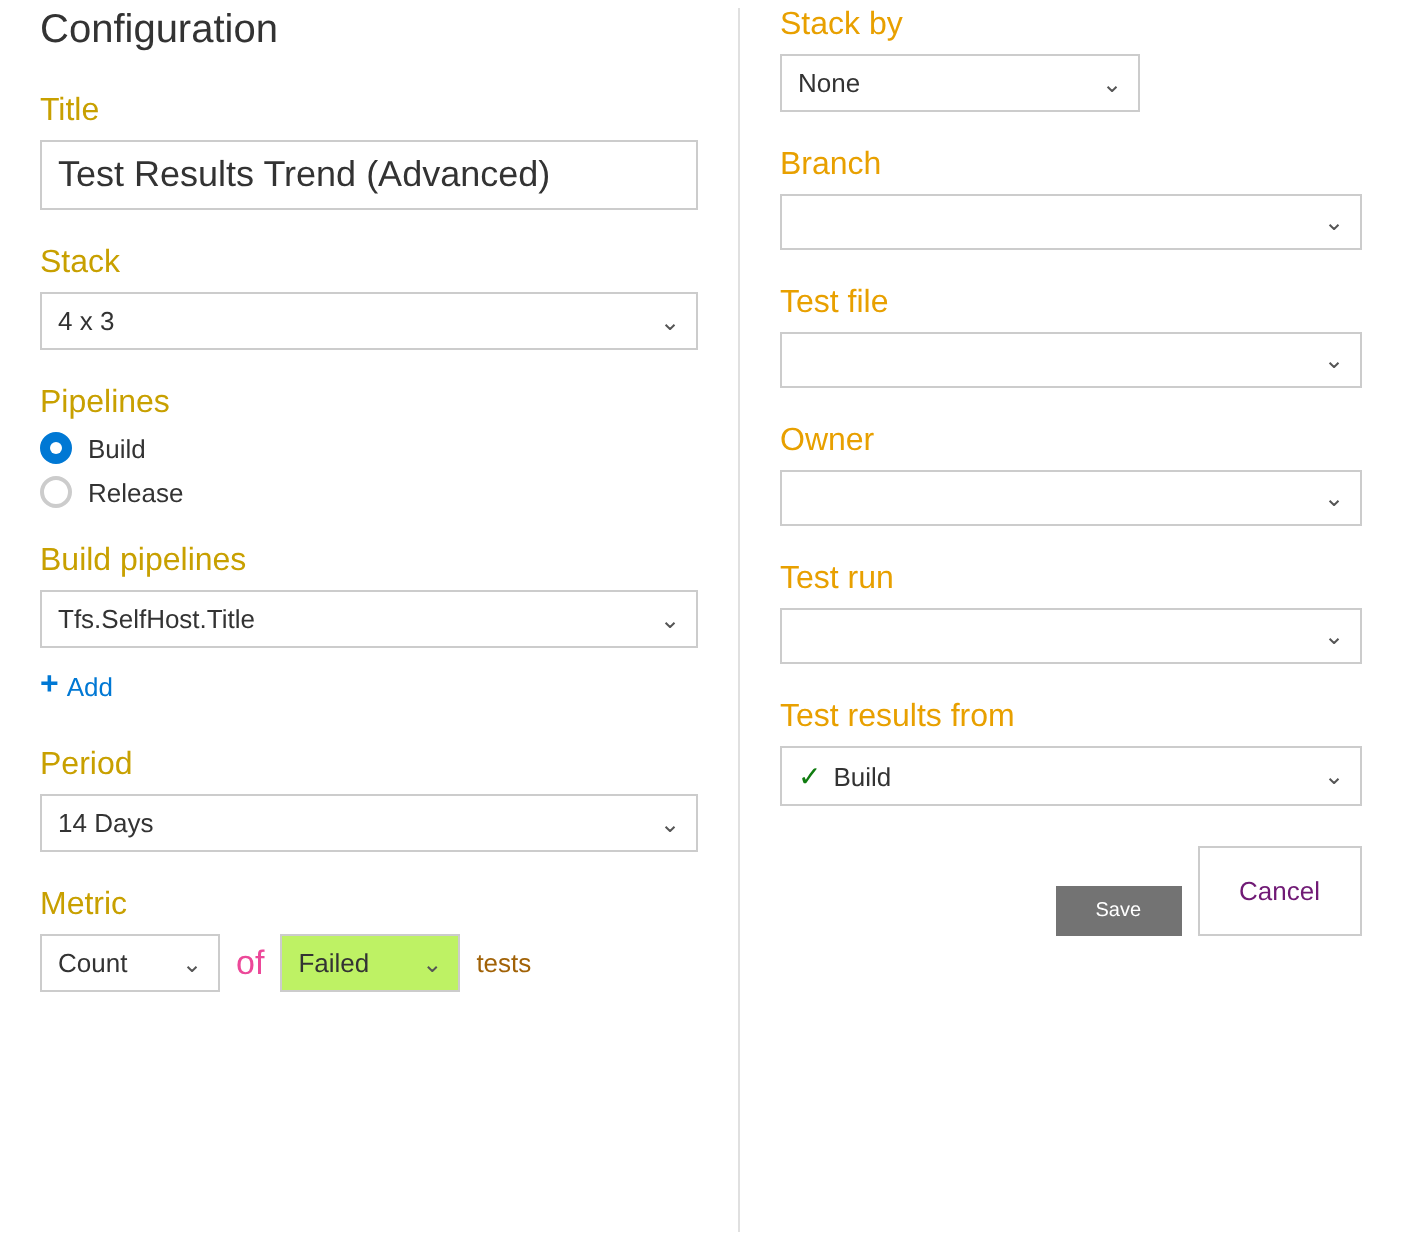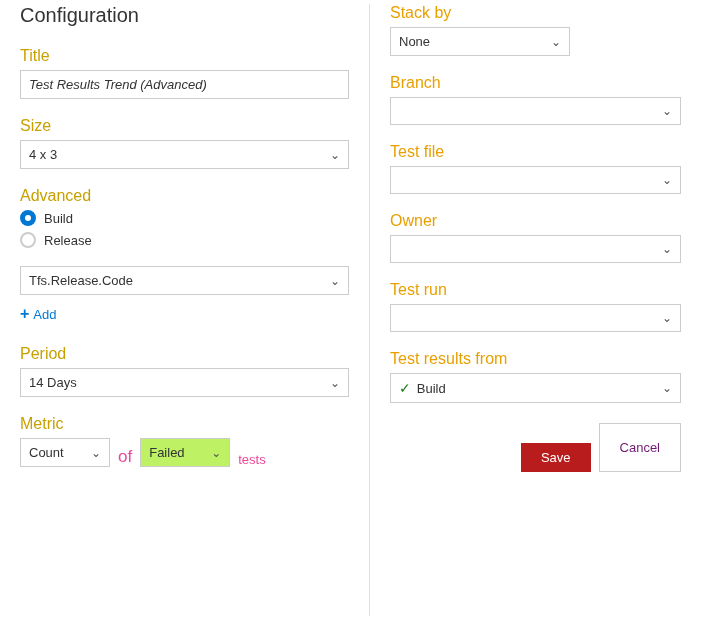--- a/index.html
+++ b/index.html
@@ -38,24 +38,23 @@
     .field-label {
       color: #c8a000;
       font-size: 16px;
       margin-bottom: 5px;
       display: block;
     }
     input[type="text"] {
       width: 100%;
       border: 1px solid #ccc;
       padding: 6px 8px;
-      font-size: 13px;
+      font-size: 18px;
       outline: none;
       color: #333;
-      font-style: italic;
     }
     .select-box {
       display: flex;
       align-items: center;
       justify-content: space-between;
       border: 1px solid #ccc;
       padding: 6px 8px;
       cursor: pointer;
       background: #fff;
       width: 100%;
@@ -116,21 +115,21 @@
       padding: 4px 0;
       margin-top: 6px;
     }
     .add-icon {
       font-size: 16px;
       font-weight: bold;
       color: #0078d4;
     }
     .metric-row {
       display: flex;
-      align-items: flex-end;
+      align-items: center;
       gap: 8px;
     }
     .metric-select {
       display: flex;
       align-items: center;
       justify-content: space-between;
       border: 1px solid #ccc;
       padding: 6px 8px;
       cursor: pointer;
       background: #fff;
@@ -144,21 +143,21 @@
       display: flex;
       align-items: center;
       justify-content: space-between;
       border: 1px solid #ccc;
       padding: 6px 8px;
       cursor: pointer;
       background: #bef264;
       min-width: 90px;
     }
     .metric-tests {
-      color: #ec4899;
+      color: #a16207;
       font-size: 13px;
     }
     .right-panel .field-label {
       color: #e8a000;
     }
     .stack-by-select {
       width: 180px;
     }
     .right-field-select {
       width: 100%;
@@ -185,25 +184,25 @@
       color: #107c10;
       font-size: 14px;
     }
     .button-row {
       display: flex;
       gap: 8px;
       justify-content: flex-end;
       margin-top: 20px;
     }
     .btn-save {
-      background: #b91c1c;
+      background: #737373;
       color: #fff;
       border: none;
       padding: 7px 20px;
-      font-size: 13px;
+      font-size: 10px;
       cursor: pointer;
       margin-top: 20px;
     }
     .btn-cancel {
       background: #fff;
       color: #701a75;
       border: 1px solid #ccc;
       padding: 7px 20px;
       font-size: 13px;
       cursor: pointer;
@@ -216,46 +215,47 @@
 
   <div class="left-panel">
     <h1>Configuration</h1>
 
     <div class="field-group">
       <span class="field-label">Title</span>
       <input type="text" value="Test Results Trend (Advanced)" style="">
     </div>
 
     <div class="field-group">
-      <span class="field-label">Size</span>
+      <span class="field-label">Stack</span>
       <div class="select-box select-box-wide">
         <span>4 x 3</span>
         <span class="chevron-icon">⌄</span>
       </div>
     </div>
 
     <div class="field-group">
-      <span class="field-label">Advanced</span>
+      <span class="field-label">Pipelines</span>
       <div class="radio-group">
         <div class="radio-item">
           <div class="radio-circle selected">
             <div></div>
           </div>
           <span class="radio-label">Build</span>
         </div>
         <div class="radio-item">
           <div class="radio-circle"></div>
           <span class="radio-label">Release</span>
         </div>
       </div>
     </div>
 
     <div class="field-group">
+      <span class="field-label">Build pipelines</span>
       <div class="select-box select-box-wide">
-        <span>Tfs.Release.Code</span>
+        <span>Tfs.SelfHost.Title</span>
         <span class="chevron-icon">⌄</span>
       </div>
       <button class="add-button">
         <span class="add-icon">+</span>
         <span>Add</span>
       </button>
     </div>
 
     <div class="field-group">
       <span class="field-label">Period</span>

